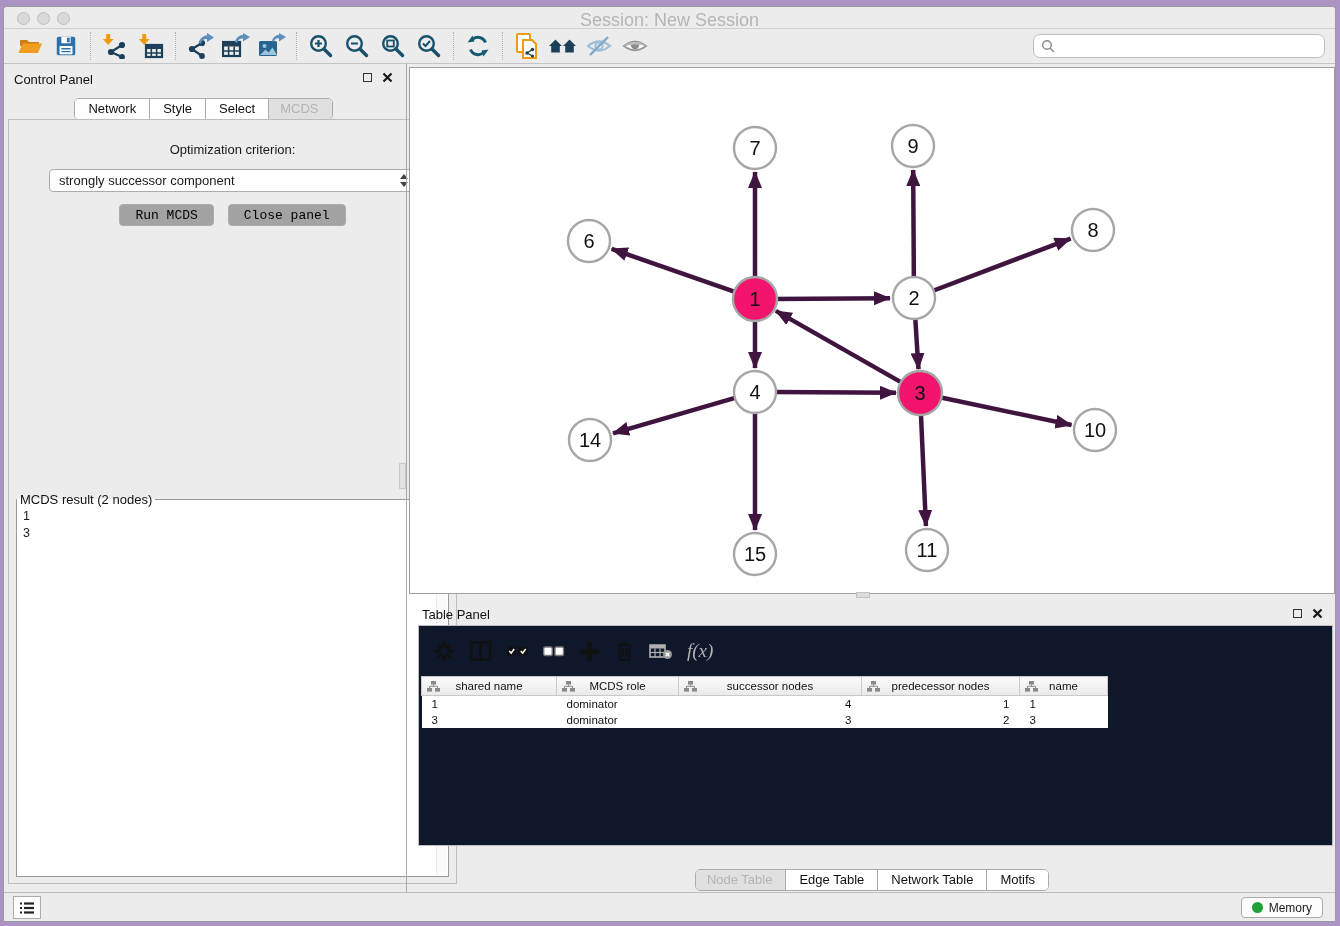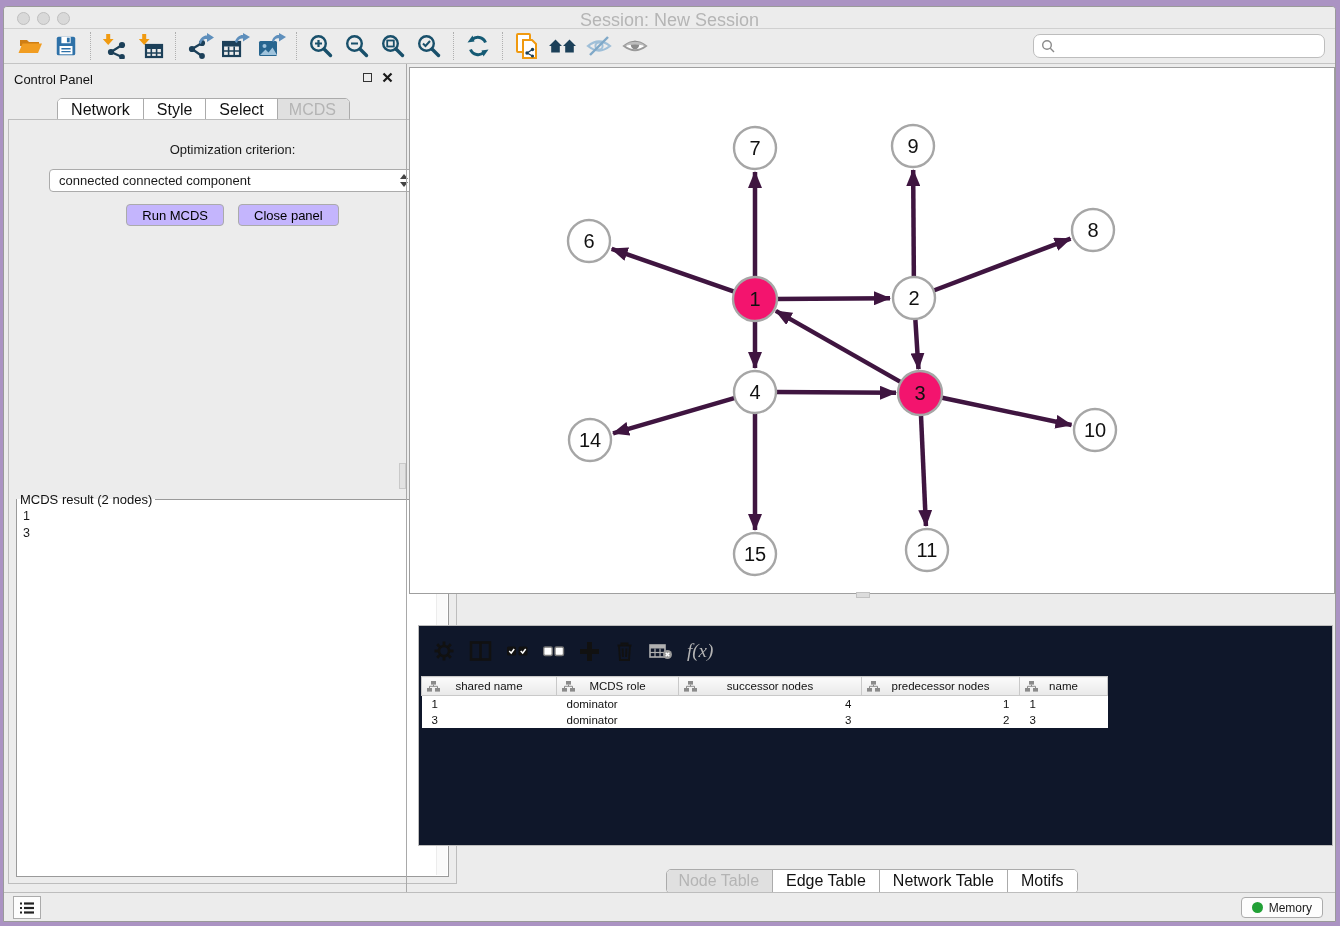--- a/index.html
+++ b/index.html
@@ -23,32 +23,32 @@
   .search-glass { position:absolute; left:8px; top:5px; }
 
   
   .control-panel { position:absolute; left:0; top:57px; width:399px; bottom:29px; background:#ececec; }
   .cp-header { position:absolute; left:0; top:0; right:0; height:30px; }
   .panel-title { position:absolute; left:10px; top:8px; font-size:13px; color:#111; }
   .ph-icons { position:absolute; right:10px; top:8px; display:flex; gap:10px; align-items:center; }
   .float-ic { width:9px; height:9px; border:1.5px solid #333; background:transparent; }
   .cp-tabs-row { position:absolute; left:0; right:0; top:34px; text-align:center; }
   .tabgroup { display:inline-flex; border:1px solid #ababab; border-radius:5px; overflow:hidden; background:#fff; }
-  .tab { padding:2px 13px 3px; font-size:16px; background:#fff; color:#111; border-left:1px solid #ababab; cursor:default; white-space:nowrap; }
+  .tab { padding:2px 13px 3px; font-size:13px; background:#fff; color:#111; border-left:1px solid #ababab; cursor:default; white-space:nowrap; }
   .tab:first-child { border-left:none; }
   .tab.selected { background:#e0e0e0; color:#b4b4b4;padding-left:11px; }
   .cp-pane { position:absolute; left:4px; top:55px; width:449px; bottom:8px; border:1px solid #bdbdbd; background:#ececec; }
   .opt-label { text-align:center; margin-top:22px; font-size:13px; }
   .select-box { position:relative; margin:12px 40px 0; height:23px; background:#fff; border:1px solid #ababab; border-radius:4px; display:flex; align-items:center; padding:0 22px 0 9px; font-size:13px; cursor:default; }
   .stepper { position:absolute; right:7px; top:4px; display:flex; flex-direction:column; gap:3px; }
   .stepper i { display:block; width:0; height:0; border-left:4px solid transparent; border-right:4px solid transparent; }
   .stepper .up { border-bottom:5px solid #444; }
   .stepper .dn { border-top:5px solid #444; }
   .cp-buttons { margin-top:12px; text-align:center; display:flex; justify-content:center; gap:14px; }
-  .btn { background:#c4b5fd; border:1px solid #ababab; border-radius:4px; height:22px; padding:0 15px; font-size:13px; cursor:default; display:inline-flex; align-items:center; }
+  .btn { background:#a3a3a3; border:1px solid #ababab; border-radius:4px; height:22px; padding:0 15px; font-size:13px; cursor:default; display:inline-flex; align-items:center;font-family:Liberation Mono, monospace; }
   .result-fieldset { position:absolute; left:7px; right:7px; top:372px; bottom:6px; border:1px solid #9a9a9a; background:#fff; }
   .result-fieldset legend { font-size:13px; color:#111; padding:0 3px; }
   .result-text { font-family:"Liberation Sans", sans-serif; font-size:12.5px; line-height:17px; padding:1px 6px; white-space:pre; }
   .result-scroll { position:absolute; right:1px; top:0px; bottom:1px; width:11px; background:#fafafa; border-left:1px solid #ececec; }
 
   
   .v-splitline { position:absolute; left:402px; top:57px; bottom:29px; width:1px; background:#a9a9a9; }
   .v-handle { position:absolute; left:395px; top:456px; width:7px; height:26px; background:#e2e2e2; border:1px solid #c9c9c9; }
   .h-handle { position:absolute; left:852px; top:585px; width:14px; height:6px; background:#dcdcdc; border:1px solid #c2c2c2; }
 
@@ -263,21 +263,21 @@
         <span class="tabgroup" id="cp-tabs">
             <span class="tab">Network</span>
             <span class="tab">Style</span>
             <span class="tab">Select</span>
             <span class="tab selected">MCDS</span>
           </span>
       </div>
       <div class="cp-pane">
         <div class="opt-label">Optimization criterion:</div>
         <div class="select-box">
-          <span>connected connected component</span>
+          <span>strongly successor component</span>
           <span class="stepper">
               <i class="up"></i>
               <i class="dn"></i>
             </span>
         </div>
         <div class="cp-buttons">
           <button class="btn">Run MCDS</button>
           <button class="btn">Close panel</button>
         </div>
         <fieldset class="result-fieldset">
@@ -336,20 +336,29 @@
             <circle cx="180" cy="351" r="21" fill="#ffffff" stroke="#a6a6a6" stroke-width="2.4"></circle>
             <text x="180" y="358" text-anchor="middle" font-size="20" font-family="&quot;Liberation Sans&quot;, sans-serif" fill="#111">14</text>
             <circle cx="345" cy="465" r="21" fill="#ffffff" stroke="#a6a6a6" stroke-width="2.4"></circle>
             <text x="345" y="472" text-anchor="middle" font-size="20" font-family="&quot;Liberation Sans&quot;, sans-serif" fill="#111">15</text>
           </svg>
       </div>
     </div>
 
     <div class="h-handle"></div>
 
+    <div class="table-panel-header">
+      <span class="panel-title" style="left:13px;top:9px;">Table Panel</span>
+      <span class="ph-icons" style="right:12px;top:10px;">
+        <span class="float-ic"></span>
+        <svg width="11" height="11" viewBox="0 0 11 11">
+            <path d="M1.5 1.5 L9.5 9.5 M9.5 1.5 L1.5 9.5" stroke="#1a1a1a" stroke-width="2.2"></path>
+          </svg>
+      </span>
+    </div>
 
     <div class="table-box">
       <div class="tb-toolbar">
         <span class="tb-ic">
           <svg width="22" height="22" viewBox="0 0 22 22">
               <circle cx="11" cy="11" r="5" fill="none" stroke="#111" stroke-width="2.6"></circle>
               <g stroke="#111" stroke-width="2.8">
                 <line x1="11" y1="1.5" x2="11" y2="5"></line>
                 <line x1="11" y1="17" x2="11" y2="20.5"></line>
                 <line x1="1.5" y1="11" x2="5" y2="11"></line>

